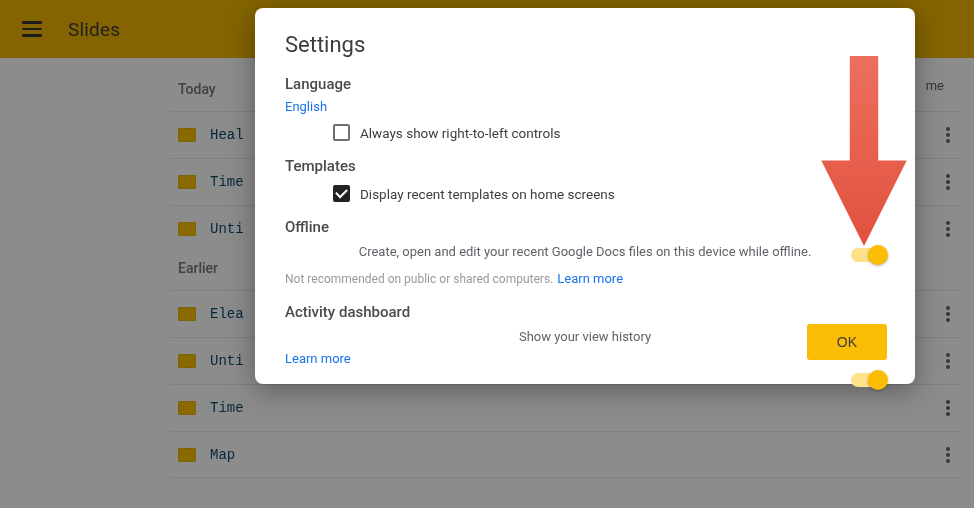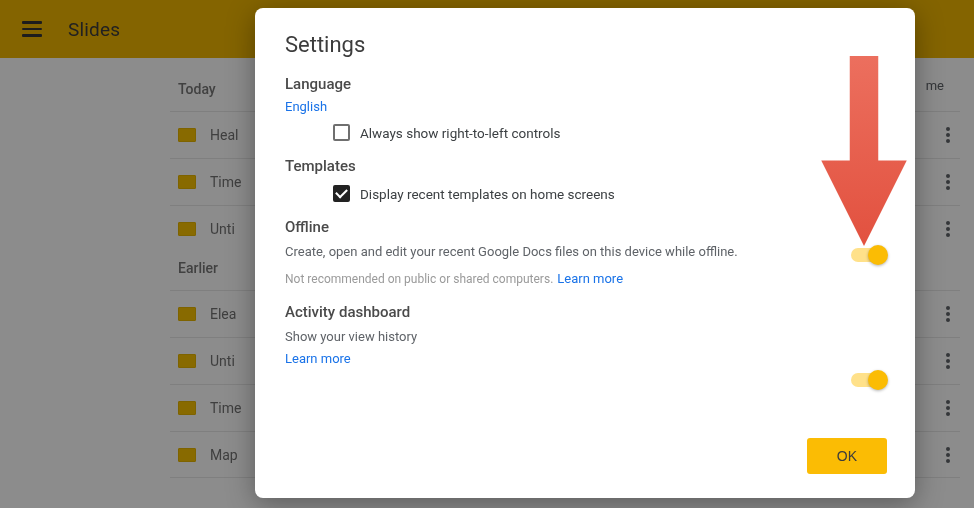--- a/index.html
+++ b/index.html
@@ -38,46 +38,46 @@
     .row {
       display:flex; align-items:center; height:47px;
       border-top:1px solid #e8e8e8;
       padding-left:8px;
       gap:14px;
     }
     .row:last-child { border-bottom:1px solid #e8e8e8; }
     .doc-icon {
       width:18px; height:14px; background:#f8c100; border:1px solid #e6b400; border-radius:1px;
     }
-    .row .title { font-size:14px; color:#737373; }
+    .row .title { font-size:14px; color:#0c4a6e;font-family:Liberation Mono, monospace; }
     .row .more {
       margin-left:auto; margin-right:10px; cursor:pointer;
       color:#5f6368; font-size:16px;
       display:flex; flex-direction:column; gap:2px; align-items:center;
     }
     .more span { width:4px; height:4px; background:#5f6368; border-radius:50%; }
 
     
     .scrim {
       position:absolute; left:0; top:0; width:974px; height:508px;
       background:rgba(0,0,0,.45);
     }
 
     
     .dialog {
       position:absolute; left:255px; top:8px;
-      width:660px; height:490px;
+      width:660px; height:376px;
       background:#fff; border-radius:8px;
       box-shadow:0 6px 28px rgba(0,0,0,.35);
       padding:24px 30px 22px 30px;
     }
     .dlg-title { font-size:22px; font-weight:400; color:#3c3c3c; margin-bottom:18px; }
     .dlg-section { font-size:15px; font-weight:500; color:#4a4a4a; margin-top:16px; margin-bottom:6px; }
     .dlg-link { font-size:13px; color:#1a73e8; cursor:pointer; }
-    .dlg-text { font-size:13px; color:#5f6368; line-height:20px; }
+    .dlg-text { font-size:13px; color:#5f6368; line-height:20px;text-align:center; }
     .dlg-sub { font-size:12px; color:#9a9a9a; }
     .check-row { display:flex; align-items:center; gap:10px; margin-top:10px;padding-left:48px; }
     .checkbox {
       width:17px; height:17px; border:2px solid #6f6f6f; border-radius:2px;
       display:flex; align-items:center; justify-content:center;
       cursor:pointer;
     }
     .checkbox.checked { border-color:#222; background:#222; }
     .checkbox.checked::after { content:""; width:5px; height:9px; border:solid #fff; border-width:0 2px 2px 0; transform:rotate(45deg) translate(-1px,-1px); }
     .check-label { font-size:13.5px; color:#3c4043; }

